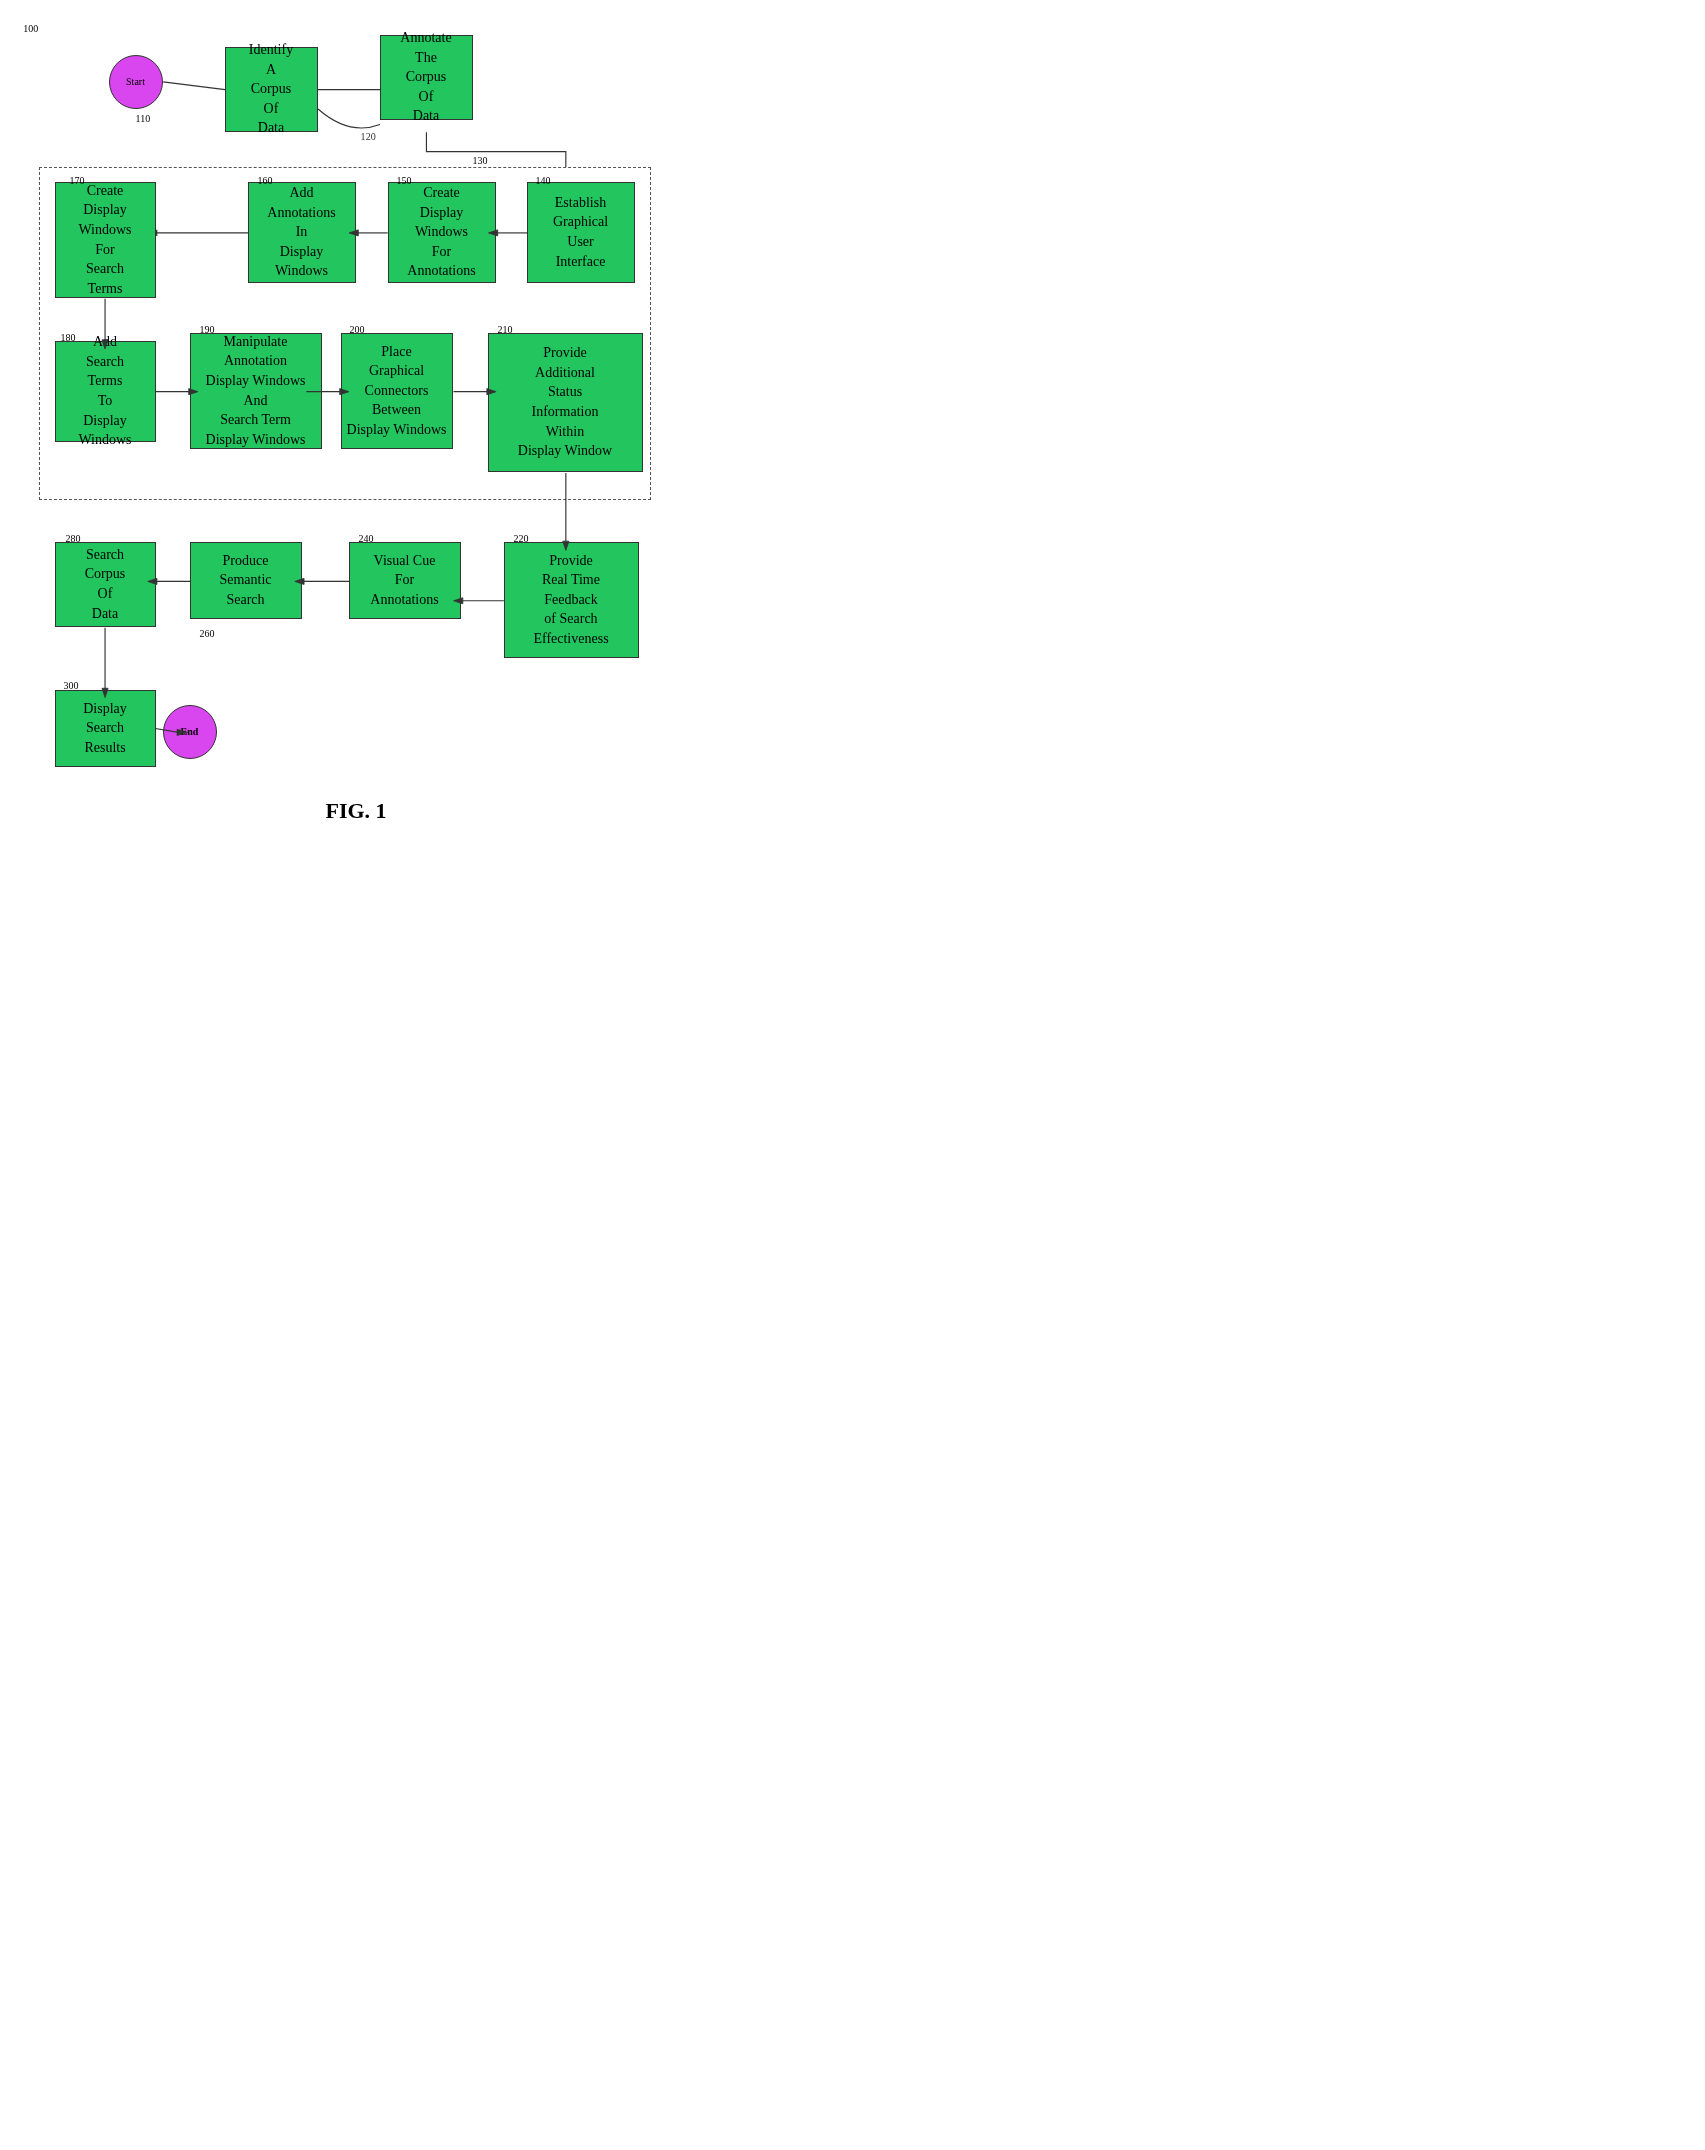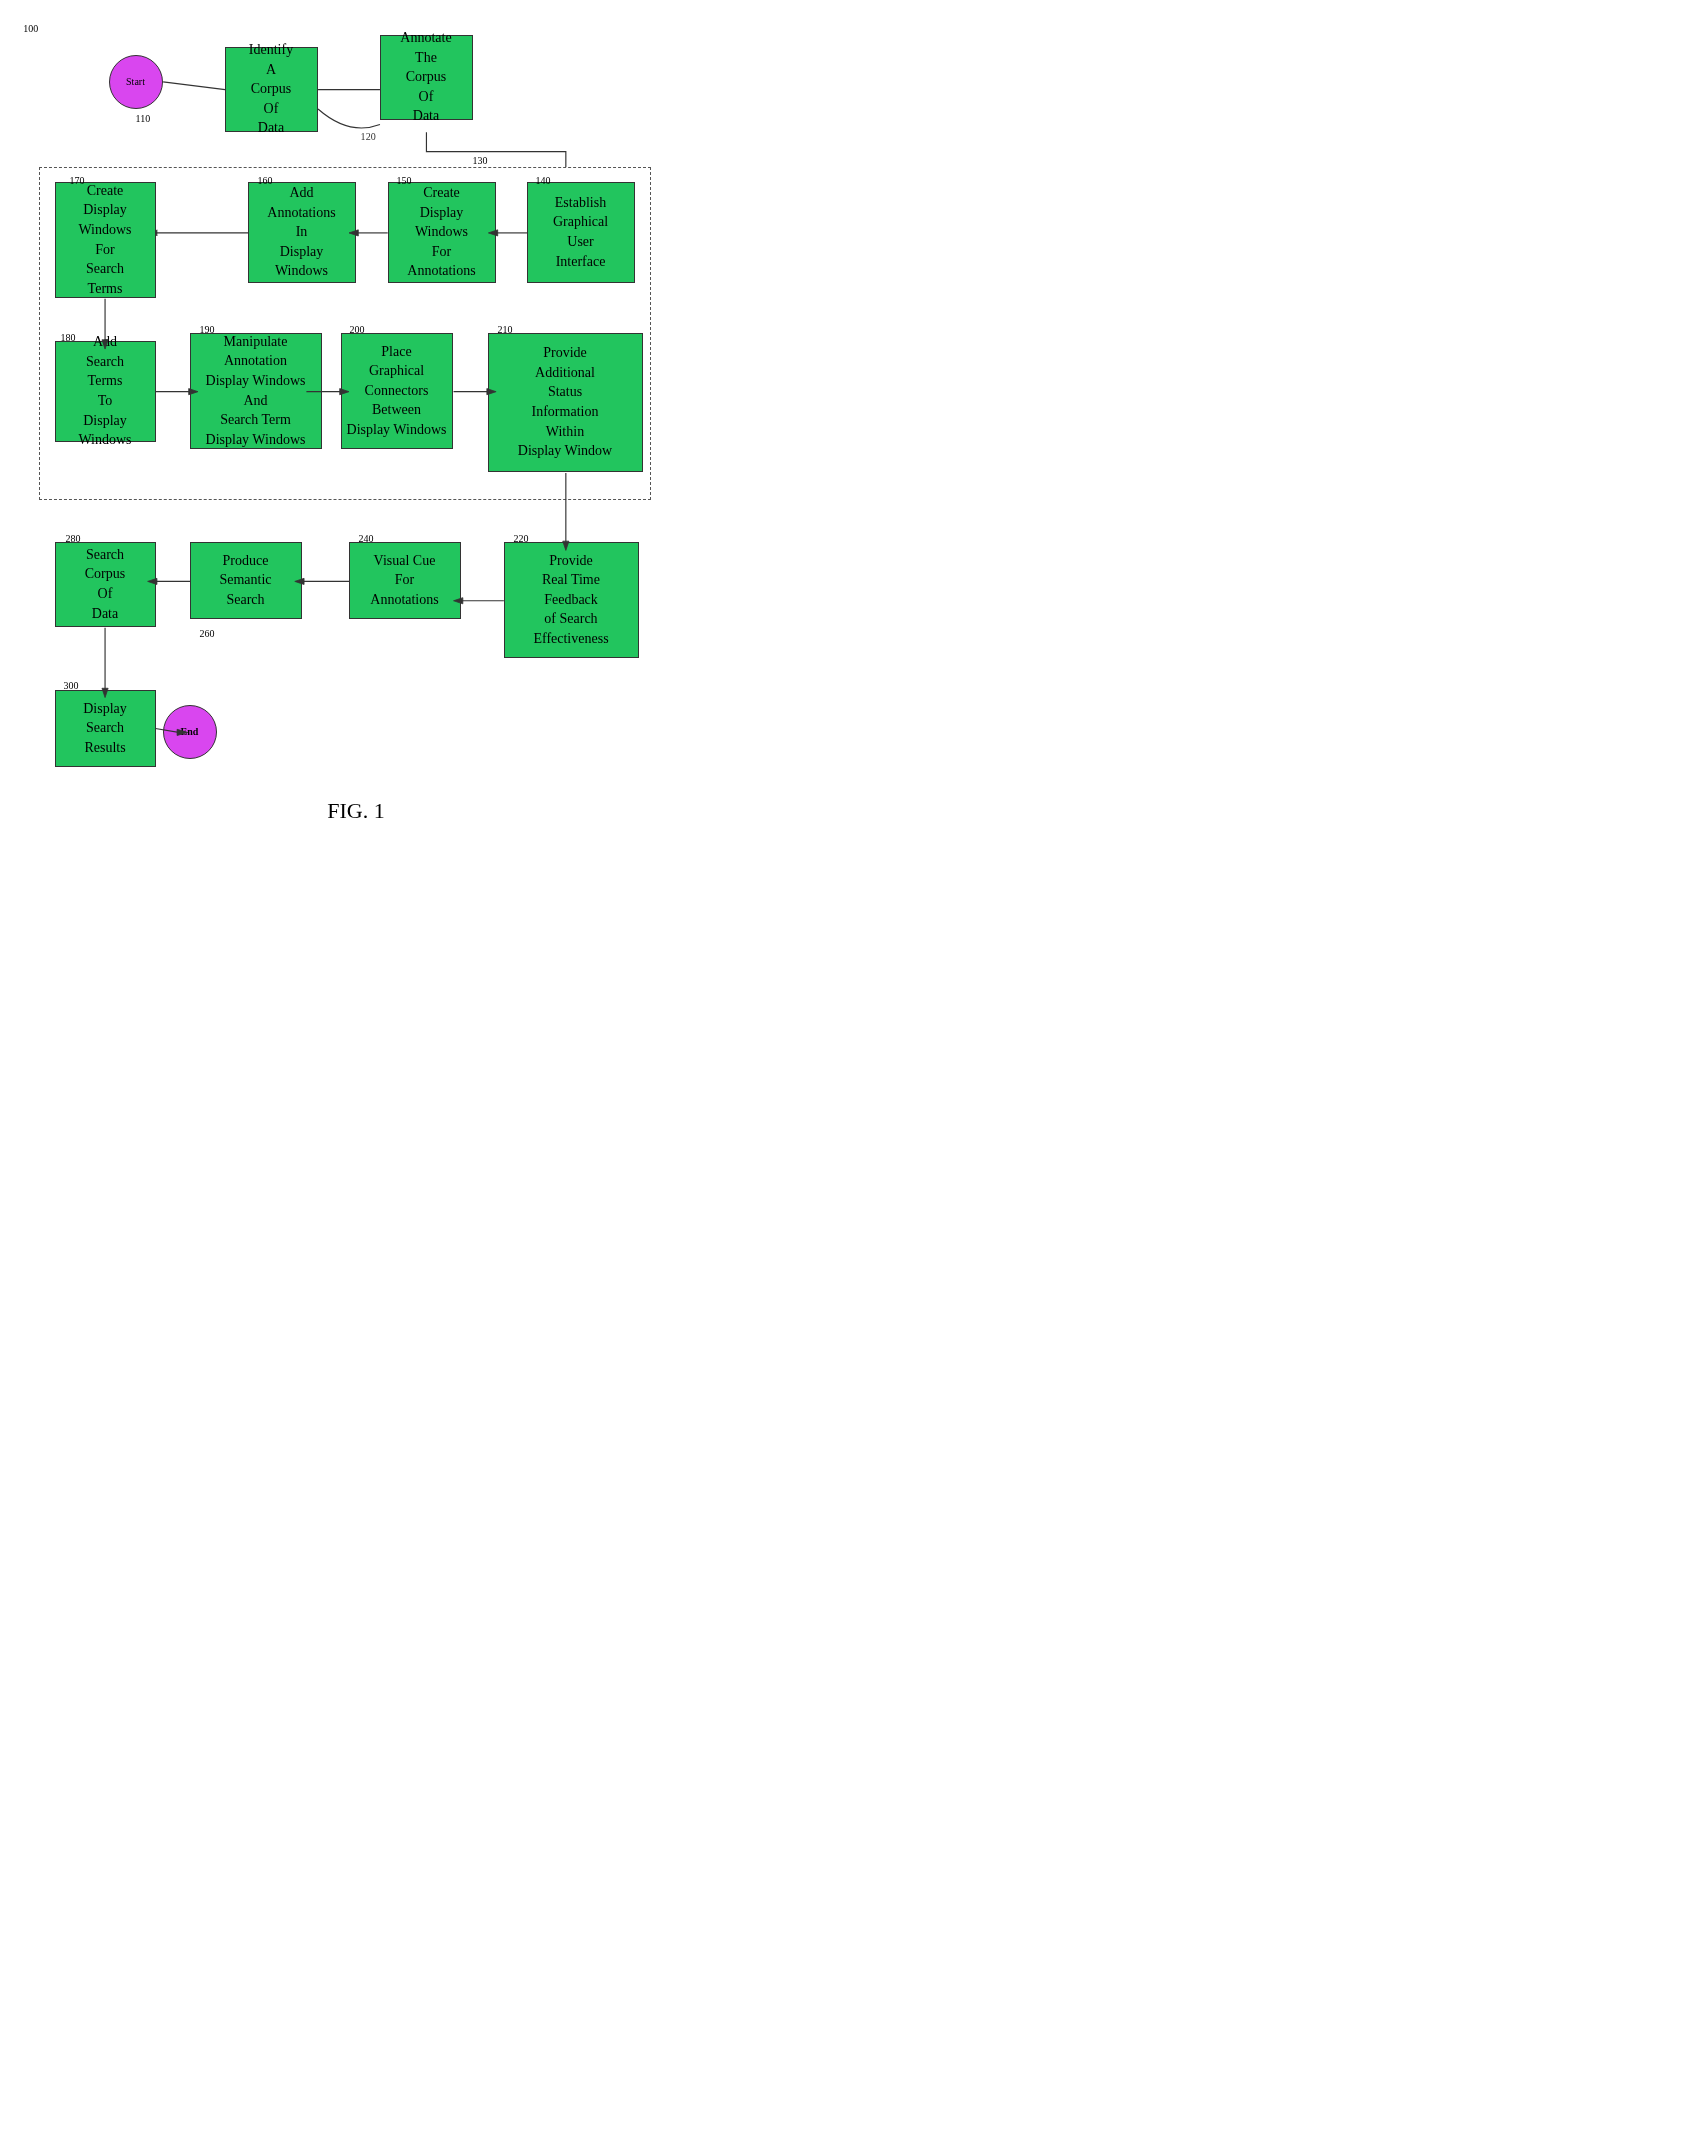--- a/index.html
+++ b/index.html
@@ -62,21 +62,21 @@
       stroke-width: 1.5;
       fill: none;
     }
     svg.arrows polygon {
       fill: #333;
       stroke: #333;
     }
     .fig-label {
       position: absolute;
       font-size: 22px;
-      font-weight: normal;
+      font-weight: bold;
       text-align: center;
     }
     .ref-num {
       position: absolute;
       font-size: 10px;
     }
   </style>
 </head>
 <body>
 

